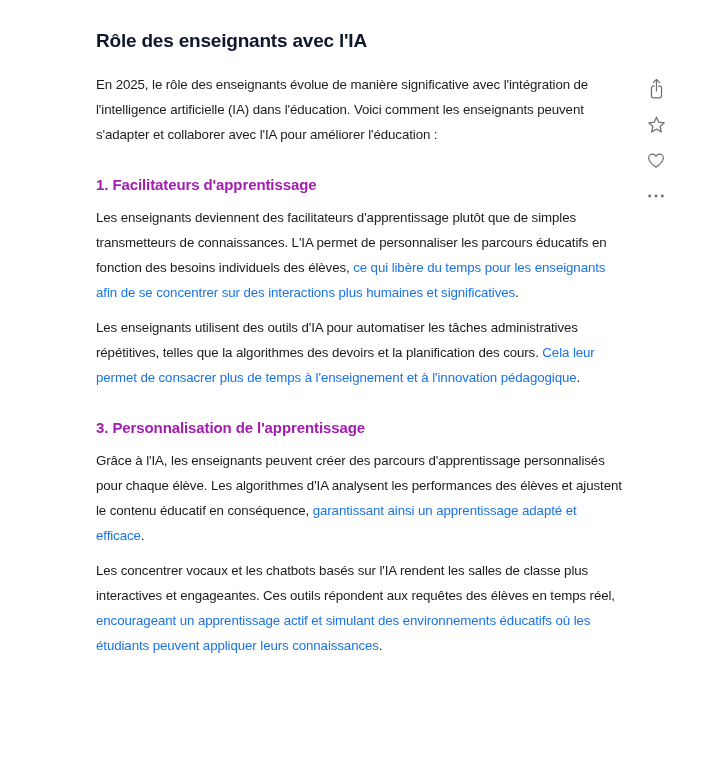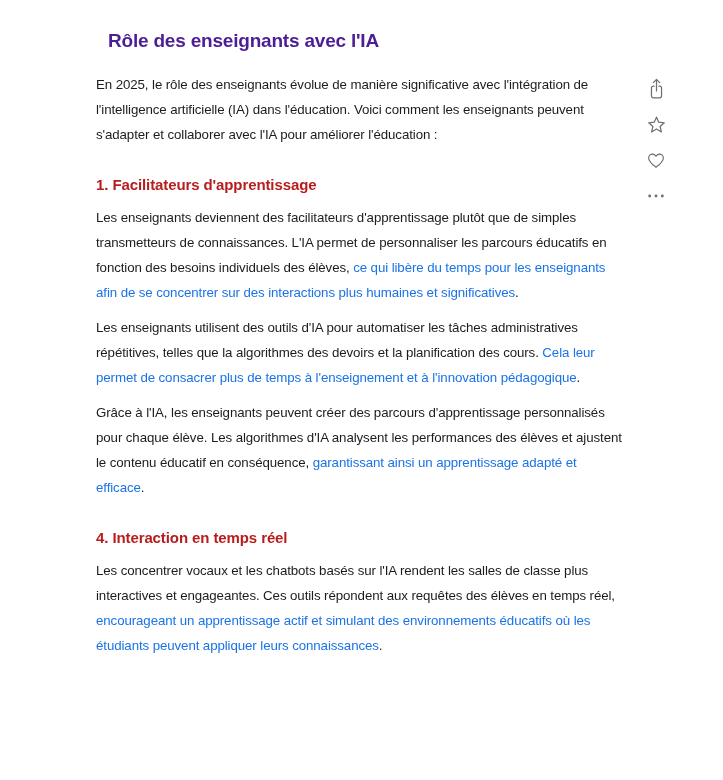--- a/index.html
+++ b/index.html
@@ -2,33 +2,33 @@
 <html><head>
 <meta charset="utf-8">
 <style>
   html,body { margin:0; padding:0; background:#ffffff; }
   body { font-family:"Liberation Sans", sans-serif; }
   .page { position:relative; width:723px; height:780px; background:#ffffff; overflow:hidden; }
 
   .content { position:absolute; left:96px; top:0; width:531px; }
 
   h1.title {
-    margin:29px 0 0 12px;
+    margin:29px 0 0 0;
     font-size:19px; line-height:24px; font-weight:700;
-    color:#4c1d95; letter-spacing:-0.2px;
+    color:#0f172a; letter-spacing:-0.2px;
   }
   p.body {
     margin:19px 0 4px 0;
     font-size:13.3px; line-height:25px;
     color:#1c1c1c; letter-spacing:-0.1px;
   }
   h2.sec {
     margin:28px 0 0 0;
     font-size:15px; line-height:20px; font-weight:700;
-    color:#b91c1c; letter-spacing:-0.1px;
+    color:#a21caf; letter-spacing:-0.1px;
   }
   p.sec-body { margin:10px 0 0 0; }
   a.inline-link { color:#1a73e8; text-decoration:none; cursor:pointer; }
 
   .rail {
     position:absolute; left:646px; top:78px;
     display:flex; flex-direction:column; align-items:center; gap:16px;
   }
   .rail button {
     background:none; border:none; padding:0; margin:0;
@@ -52,25 +52,25 @@
     <section>
       <h2 class="sec">1. Facilitateurs d'apprentissage</h2>
       <p class="body sec-body"><span>Les enseignants deviennent des facilitateurs d'apprentissage plutôt que de simples transmetteurs de connaissances. L'IA permet de personnaliser les parcours éducatifs en fonction des besoins individuels des élèves, </span><a class="inline-link">ce qui libère du temps pour les enseignants afin de se concentrer sur des interactions plus humaines et significatives</a><span>.</span></p>
     </section>
 
     <section>
       <p class="body sec-body"><span>Les enseignants utilisent des outils d'IA pour automatiser les tâches administratives répétitives, telles que la algorithmes des devoirs et la planification des cours. </span><a class="inline-link">Cela leur permet de consacrer plus de temps à l'enseignement et à l'innovation pédagogique</a><span>.</span></p>
     </section>
 
     <section>
+      <h2 class="sec">3. Personnalisation de l'apprentissage</h2>
       <p class="body sec-body"><span>Grâce à l'IA, les enseignants peuvent créer des parcours d'apprentissage personnalisés pour chaque élève. Les algorithmes d'IA analysent les performances des élèves et ajustent le contenu éducatif en conséquence, </span><a class="inline-link">garantissant ainsi un apprentissage adapté et efficace</a><span>.</span></p>
     </section>
 
     <section>
-      <h2 class="sec">4. Interaction en temps réel</h2>
       <p class="body sec-body"><span>Les concentrer vocaux et les chatbots basés sur l'IA rendent les salles de classe plus interactives et engageantes. Ces outils répondent aux requêtes des élèves en temps réel, </span><a class="inline-link">encourageant un apprentissage actif et simulant des environnements éducatifs où les étudiants peuvent appliquer leurs connaissances</a><span>.</span></p>
     </section>
 
   </main>
 
   <aside class="rail">
     <button type="button" aria-label="share">
       <svg width="19" height="21" viewBox="0 0 20 22" fill="none" stroke="currentColor" stroke-width="1.3" stroke-linecap="round" stroke-linejoin="round">
         <path d="M7.5 8.5 H6.5 A1.8 1.8 0 0 0 4.7 10.3 V19 A1.8 1.8 0 0 0 6.5 20.8 H13.5 A1.8 1.8 0 0 0 15.3 19 V10.3 A1.8 1.8 0 0 0 13.5 8.5 H12.5"></path>
         <path d="M10 13.5 V1.8 M6.6 4.8 L10 1.4 L13.4 4.8"></path>

